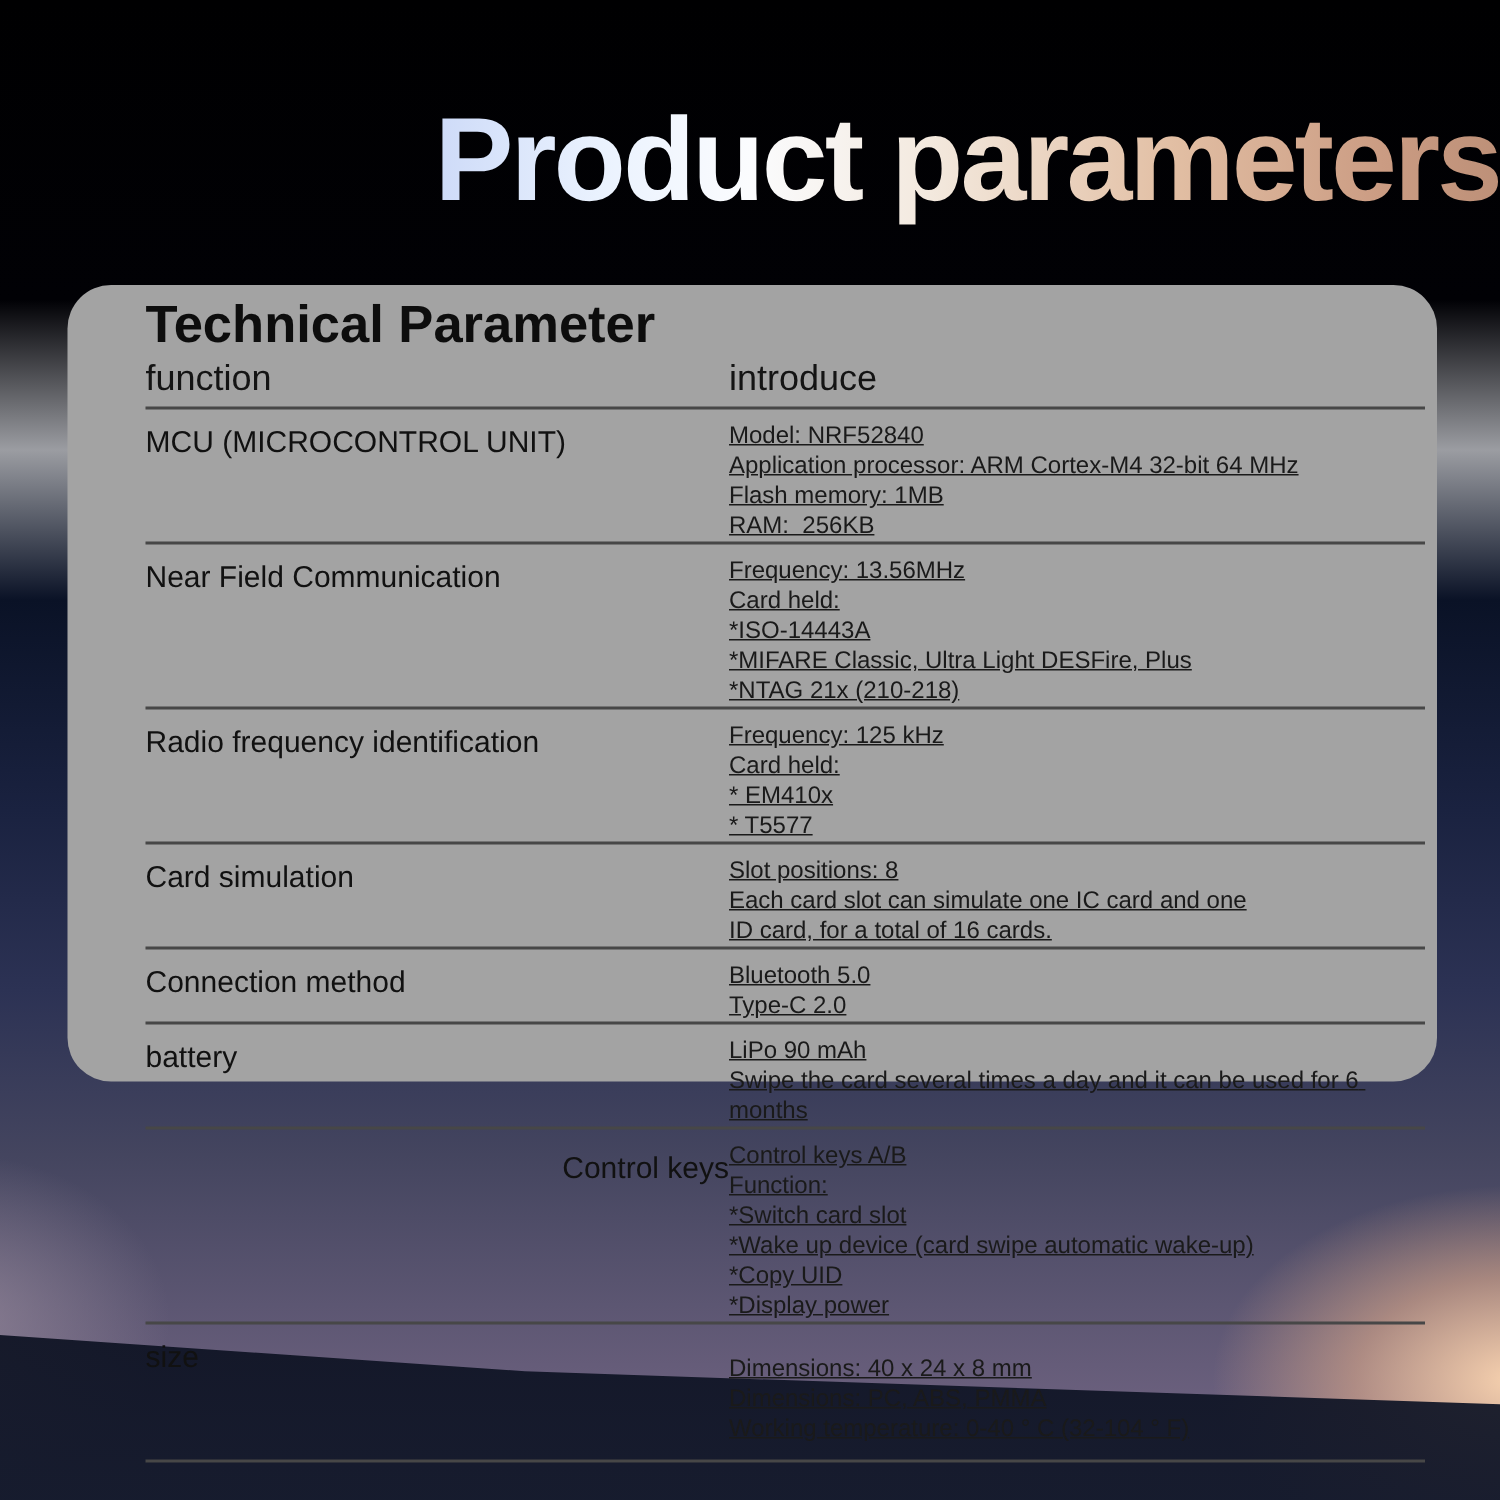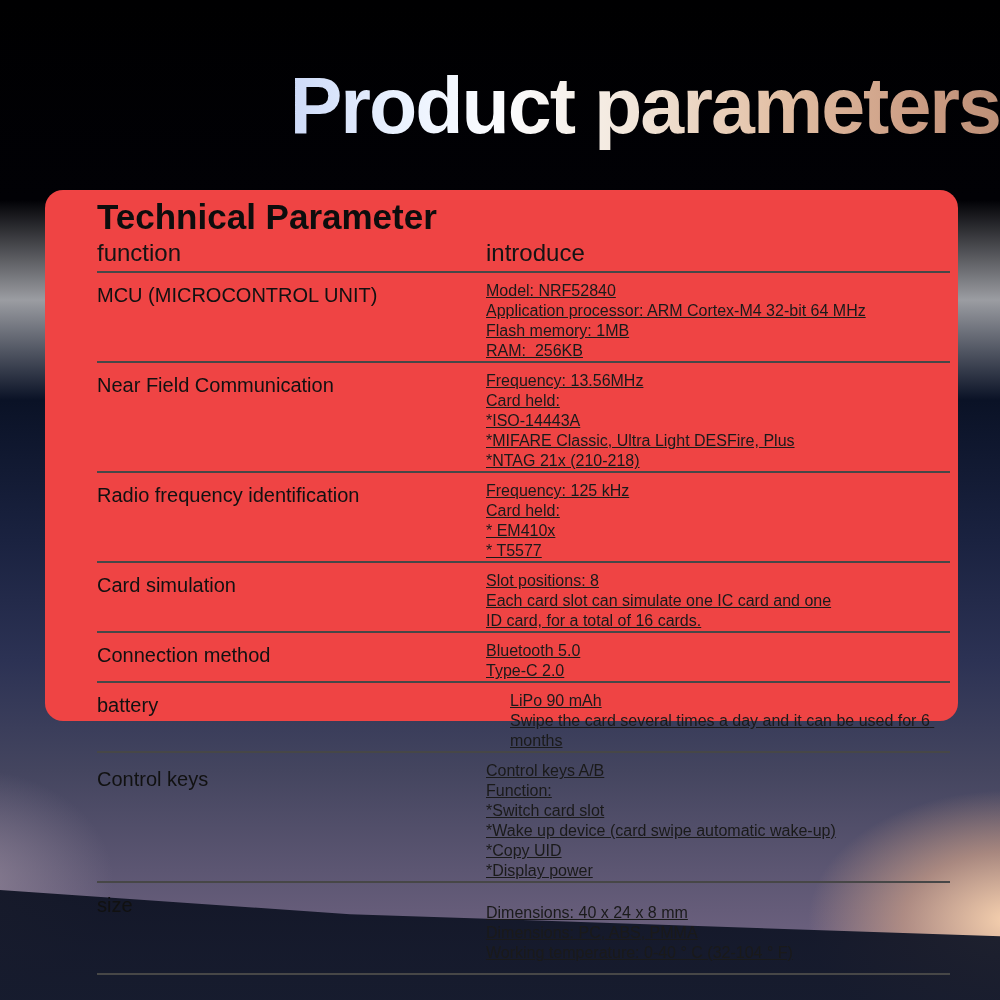--- a/index.html
+++ b/index.html
@@ -29,22 +29,22 @@
     background: linear-gradient(90deg, #7e8dd6 0%, #97a7e6 10%, #c3d2f6 25%, #eaf2fe 40%, #fbfcfe 50%, #f3e9de 62%, #e2bfa4 78%, #cb9c83 92%, #bd9078 100%);
     -webkit-background-clip: text;
     background-clip: text;
     -webkit-text-fill-color: transparent;
     color: transparent;
   }
   .card {
     position: absolute;
     left: 45px; top: 190px;
     width: 913px; height: 531px;
-    background: #ef4444;
-    border-radius: 18px;
+    background: #a3a3a3;
+    border-radius: 29px;
     padding: 8px 8px 0 52px;
     color: #141414;
   }
   .card-heading {
     font-size: 35px;
     font-weight: bold;
     line-height: 1.1;
     color: #0d0d0d;
   }
   .cols-header {
@@ -60,24 +60,24 @@
     display: grid;
     grid-template-columns: 389px 1fr;
     border-bottom: 2px solid #474747;
     padding-top: 8px;
   }
   .rows .spec-row:nth-child(1) { min-height: 86px; }
   .rows .spec-row:nth-child(2) { min-height: 106px; }
   .rows .spec-row:nth-child(3) { min-height: 84px; }
   .rows .spec-row:nth-child(4) { min-height: 68px; }
   .rows .spec-row:nth-child(5) { min-height: 48px; }
-  .rows .spec-row:nth-child(6) { min-height: 50px; gap: 24px; }
+  .rows .spec-row:nth-child(6) { min-height: 50px; }
   .rows .spec-row:nth-child(7) { min-height: 128px; }
   .rows .spec-row:nth-child(8) { min-height: 92px; }
-  .rows .spec-row:nth-child(7) .fn { padding-top: 6px; }
+  .rows .spec-row:nth-child(7) .fn { padding-top: 6px; text-align: right; }
   .rows .spec-row:nth-child(8) .introduce { padding-top: 12px; }
   .fn {
     font-size: 20px;
     line-height: 1.2;
     padding-top: 2px;
     color: #111111;
   }
   .introduce { padding-right: 4px; }
   .introduce-line {
     font-size: 16px;

